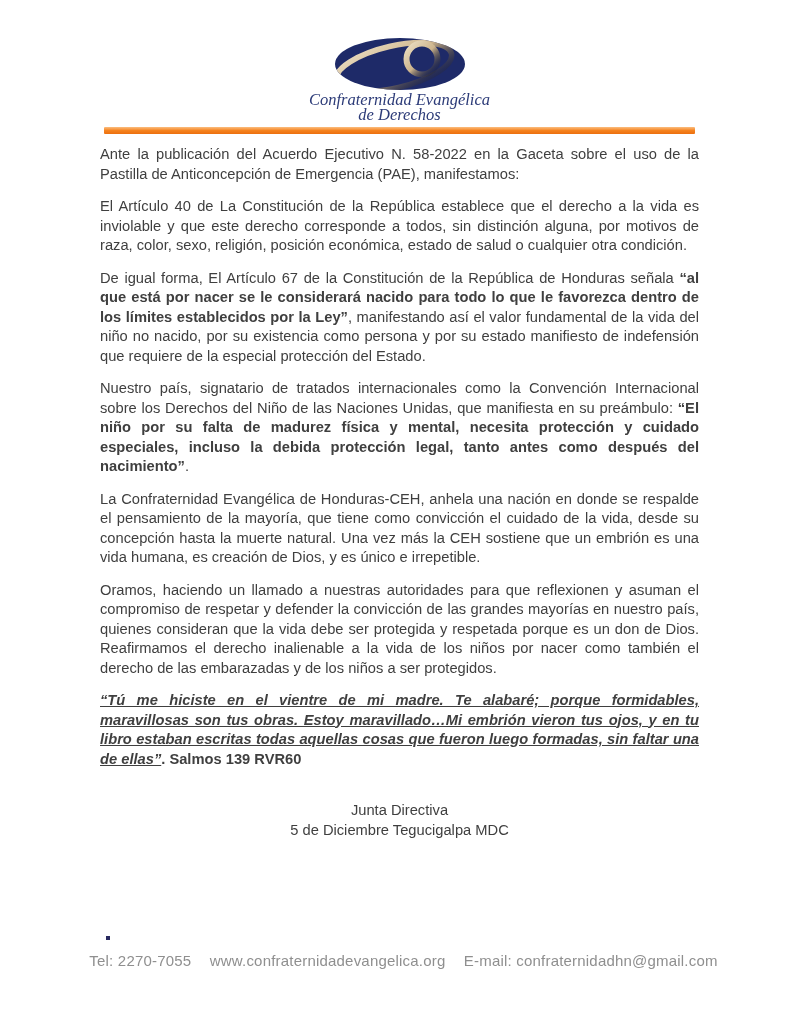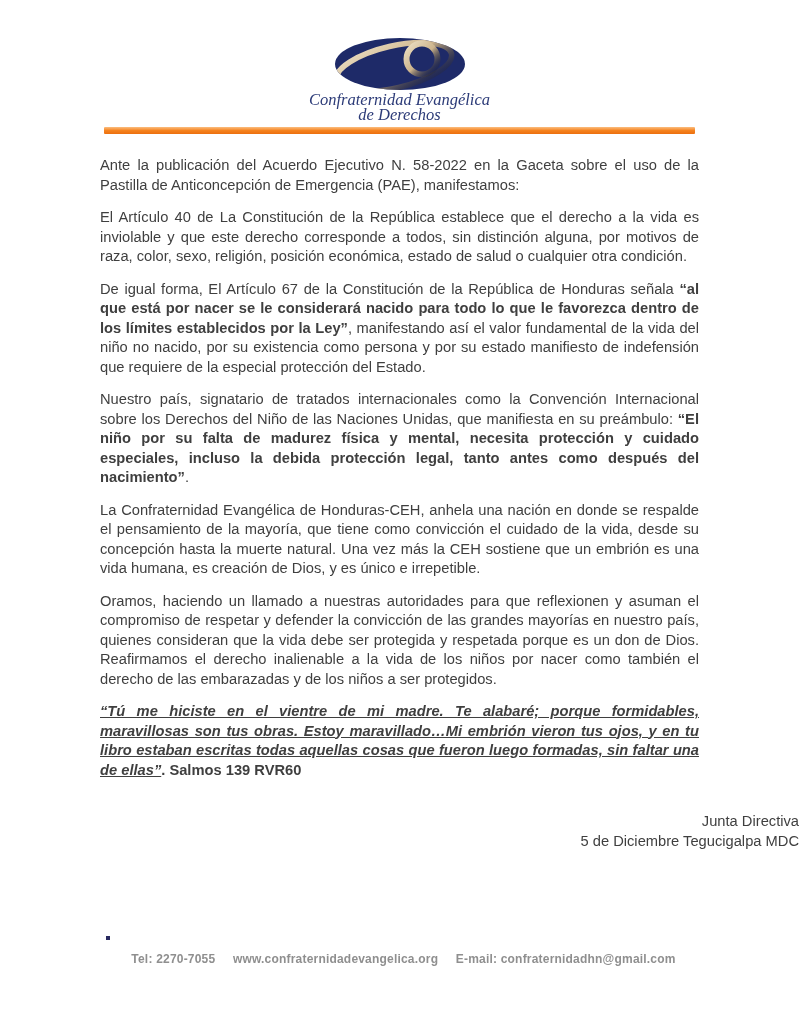--- a/index.html
+++ b/index.html
@@ -15,44 +15,44 @@
     font-family:"Liberation Serif", serif; font-style:italic;
     color:#2c3b78; font-size:16.5px; line-height:15px; margin-top:0;
   }
   .rule {
     width:591px; height:7px; margin:5px auto 0;
     background:linear-gradient(180deg,#fbbd80 0%, #f5831f 50%, #ec6f0f 100%);
     border-radius:1px;
   }
   
   .doc-body {
-    width:599px; margin:22px auto 0;
+    width:599px; margin:11px auto 0;
     color:#3f3f3f; font-size:14.7px; line-height:19.5px;
     text-align:justify;
   }
   .para { margin:0 0 13px 0; }
   .para.quote { margin-top:9px; }
   .run-normal { font-weight:normal; font-style:normal; }
   .run-bold { font-weight:bold; font-style:normal; }
   .run-bold-italic { font-weight:bold; font-style:italic;text-decoration:underline; }
   
   .signature {
-    margin-top:32px; text-align:right; color:#3f3f3f;
+    margin-top:32px; text-align:center; color:#3f3f3f;
     font-size:14.7px; line-height:19.5px;
   }
   
   .footnote-bullet {
     position:absolute; left:106px; top:936px;
     width:4px; height:4px; background:#27295f;
   }
   
   .contact {
     position:absolute; left:8px; right:0; top:952px;
-    text-align:center; color:#8f8f8f; font-weight:bold;
-    font-size:12px; letter-spacing:0.2px;
+    text-align:center; color:#8f8f8f; font-weight:normal;
+    font-size:15px; letter-spacing:0.2px;
   }
   .contact span { margin:0 7px; }
 </style>
 </head>
 <body>
 
 <div class="page">
 
   <div class="letterhead">
     <svg class="logo-svg" viewBox="0 0 268 112" aria-hidden="true">

